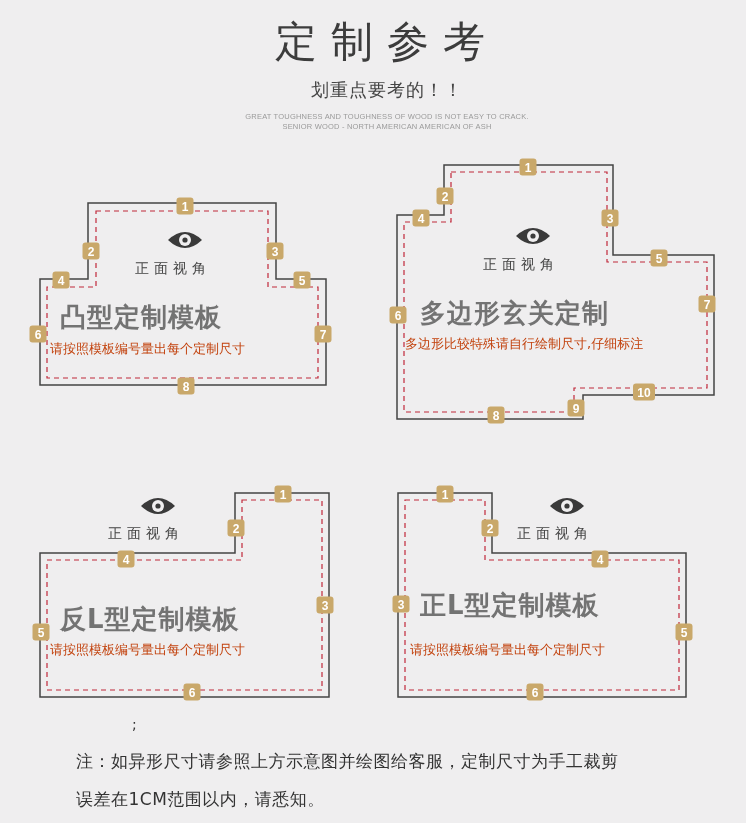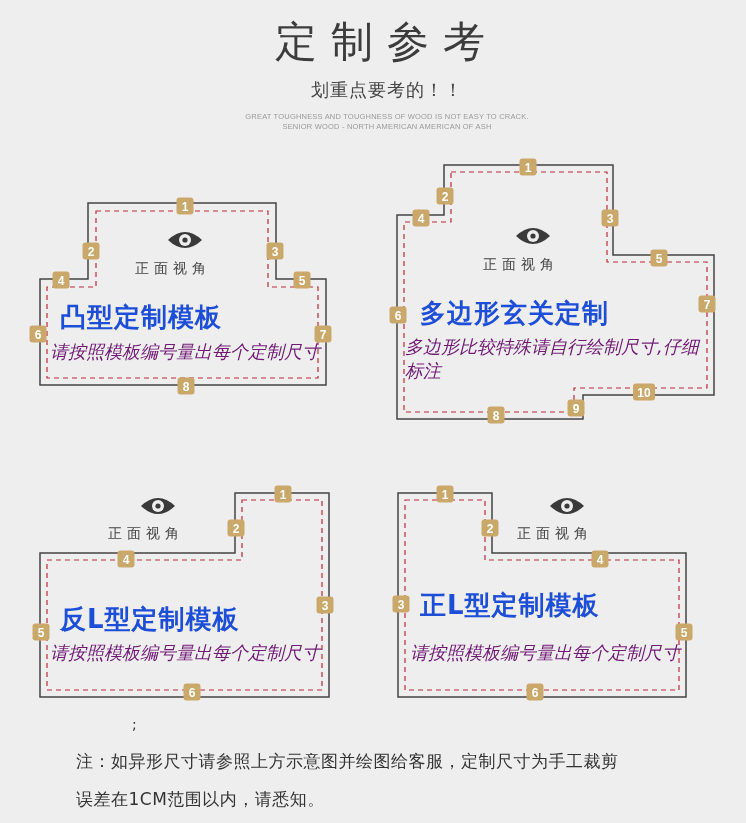--- a/index.html
+++ b/index.html
@@ -4,22 +4,22 @@
 <style>
   html,body{margin:0;padding:0;}
   body{width:746px;height:823px;background:#efeeef;position:relative;overflow:hidden;font-family:"DejaVu Sans","Liberation Sans",sans-serif;color:#3a3a3a;}
   .abs{position:absolute;margin-left:14px;}
   .title{left:0;width:746px;top:14px;text-align:center;font-size:42px;letter-spacing:14px;font-weight:300;color:#3c3c3c;}
   .subtitle{left:0;width:746px;top:78px;text-align:center;font-size:18px;color:#444;letter-spacing:1px;}
   .eng{left:0;width:746px;text-align:center;font-family:"Liberation Sans",sans-serif;font-size:7.5px;color:#9a9a9a;letter-spacing:0.2px;}
   svg{position:absolute;left:0;top:0;}
   .ctext{position:absolute;text-align:left;}
   .view{font-size:14px;letter-spacing:5px;color:#444;}
-  .big{font-size:26px;font-weight:bold;color:#1d4ed8;letter-spacing:1px;}
-  .small{font-size:18px;color:#701a75;font-style:italic;}
+  .big{font-size:26px;font-weight:bold;color:#737373;letter-spacing:1px;}
+  .small{font-size:13px;color:#c2410c;}
   .note{left:62px;font-size:17px;color:#333;letter-spacing:0.5px;}
   .badge-t{font-family:"Liberation Sans",sans-serif;font-weight:bold;fill:#fff;font-size:12px;text-anchor:middle;dominant-baseline:central;}
 </style>
 </head>
 <body>
 
 <div class="abs title">定制参考</div>
 <div class="abs subtitle">划重点要考的！！</div>
 <div class="abs eng" style="top:112px">GREAT TOUGHNESS AND TOUGHNESS OF WOOD IS NOT EASY TO CRACK.</div>
 <div class="abs eng" style="top:122px">SENIOR WOOD - NORTH AMERICAN AMERICAN OF ASH</div>

